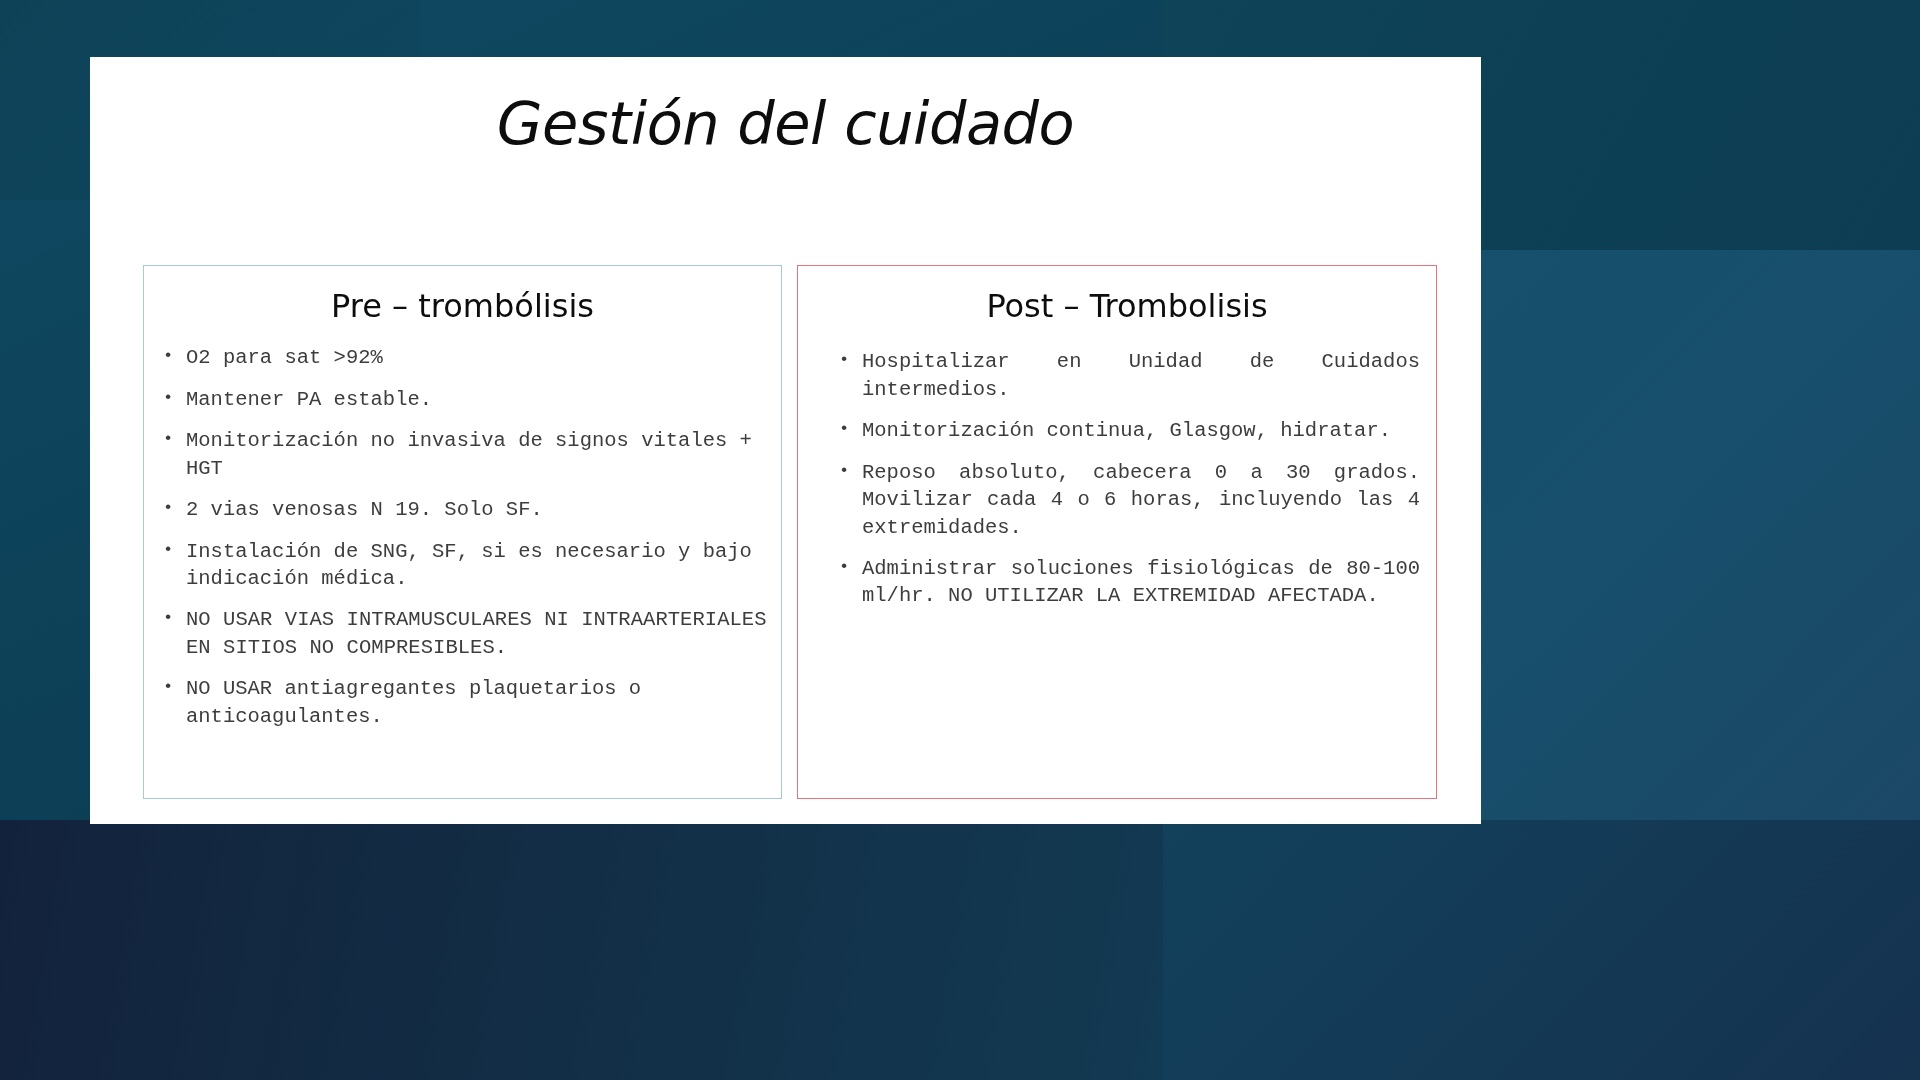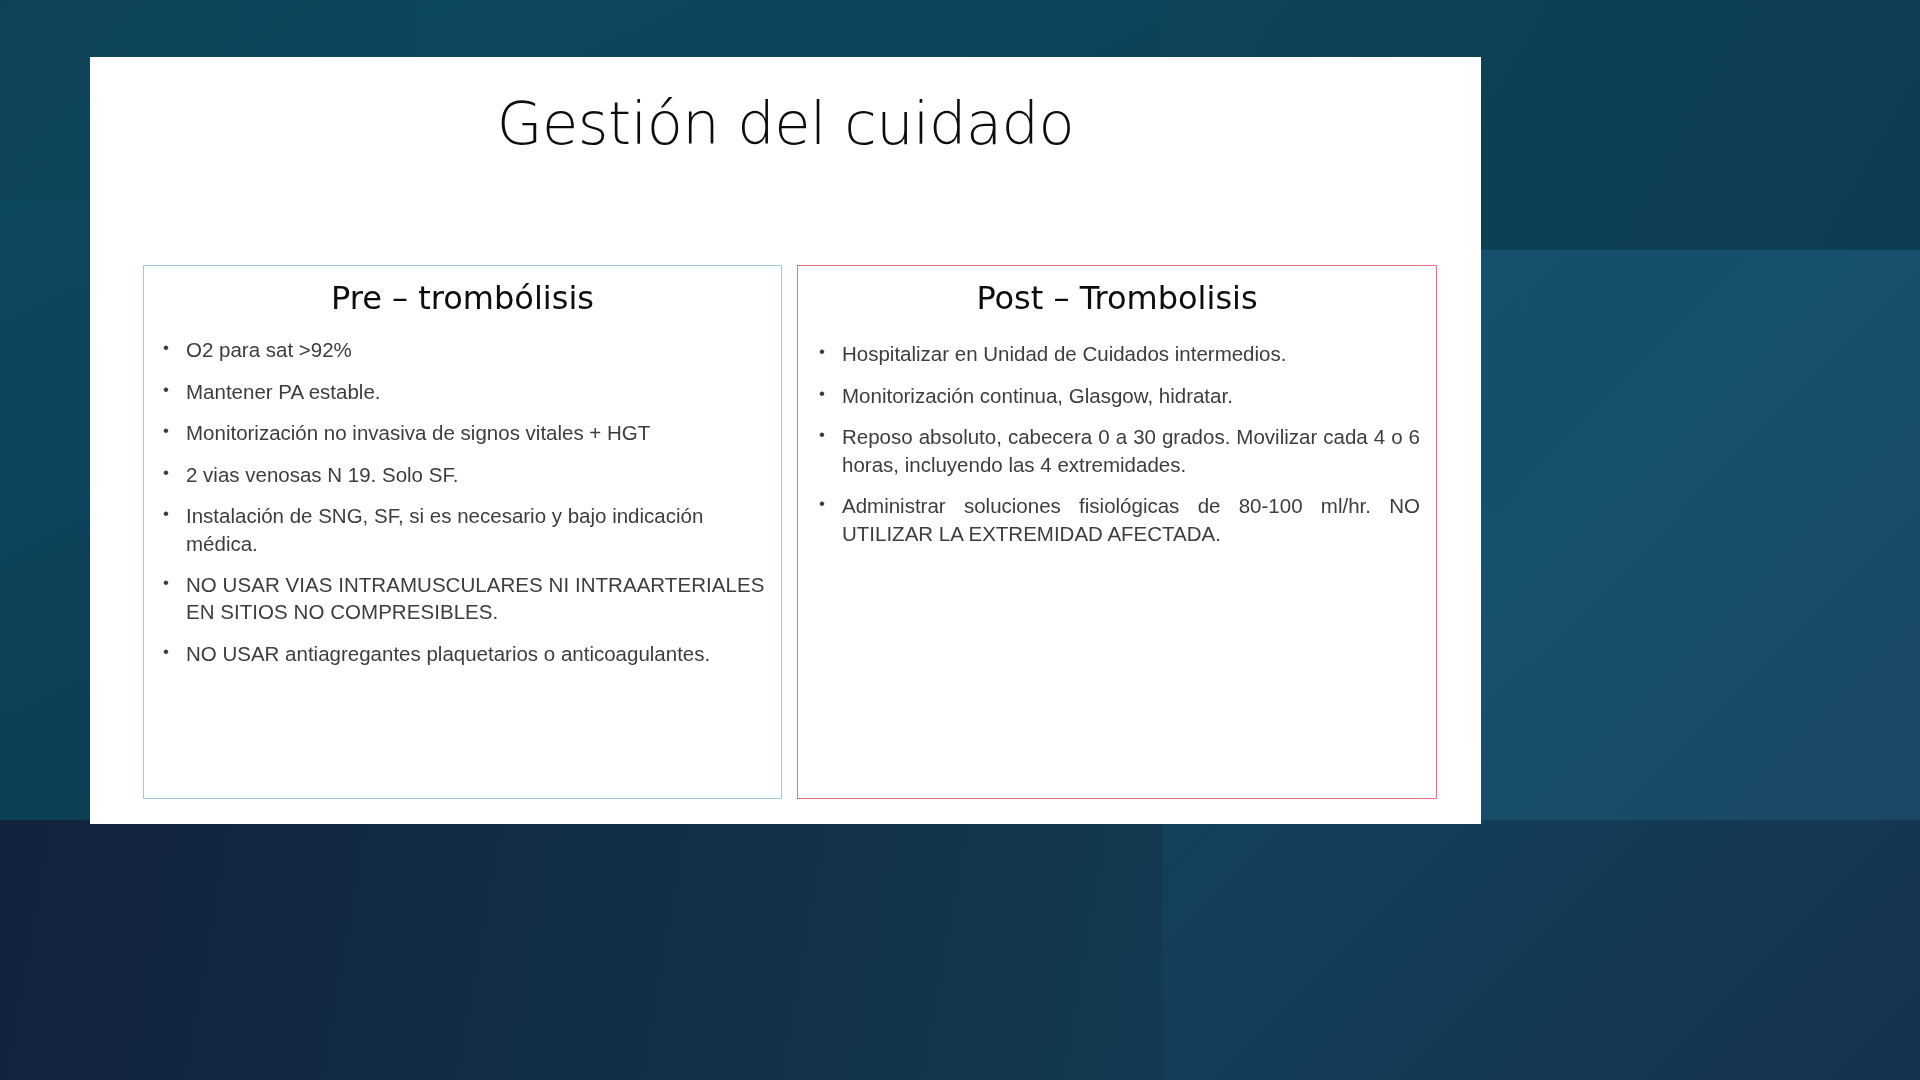--- a/index.html
+++ b/index.html
@@ -69,65 +69,67 @@
     top: 36px;
     width: 1391px;
     text-align: center;
     font-family: "DejaVu Sans", sans-serif;
     font-weight: 300;
     font-size: 59px;
     line-height: 1.05;
     letter-spacing: -0.5px;
     color: #0d0d0d;
     white-space: nowrap;
+    font-style: italic;
   }
 
   
   .panel {
     position: absolute;
     top: 208px;
     height: 534px;
     box-sizing: border-box;
     background: #ffffff;
   }
   #panel-pre {
     left: 53px;
     width: 639px;
     border: 1.5px solid #a6c8e3;
   }
   #panel-post {
     left: 707px;
     width: 640px;
     border: 1.5px solid #e8737e;
+    padding-left: 20px;
   }
 
   .panel-title {
     text-align: center;
     font-family: "DejaVu Sans", sans-serif;
     font-weight: 400;
     font-size: 32px;
     line-height: 1.1;
     color: #0d0d0d;
-    margin: 15px 0 0 0;
+    margin: 23px 0 0 0;
     white-space: nowrap;
   }
 
   ul.bullets {
     list-style: none;
     margin: 0;
     padding: 0;
   }
   #panel-pre ul.bullets { margin: 20px 14px 0 12px; }
   #panel-post ul.bullets { margin: 24px 16px 0 14px; }
 
   ul.bullets > li {
     position: relative;
     padding-left: 30px;
     margin-bottom: 14px;
-    font-family: Liberation Sans, sans-serif;
+    font-family: Liberation Mono, monospace;
     font-size: 20.5px;
     line-height: 1.34;
     color: #3d3d3d;
   }
   ul.bullets > li::before {
     content: "\2022";
     position: absolute;
     left: 7px;
     top: -1px;
     font-size: 17px;

